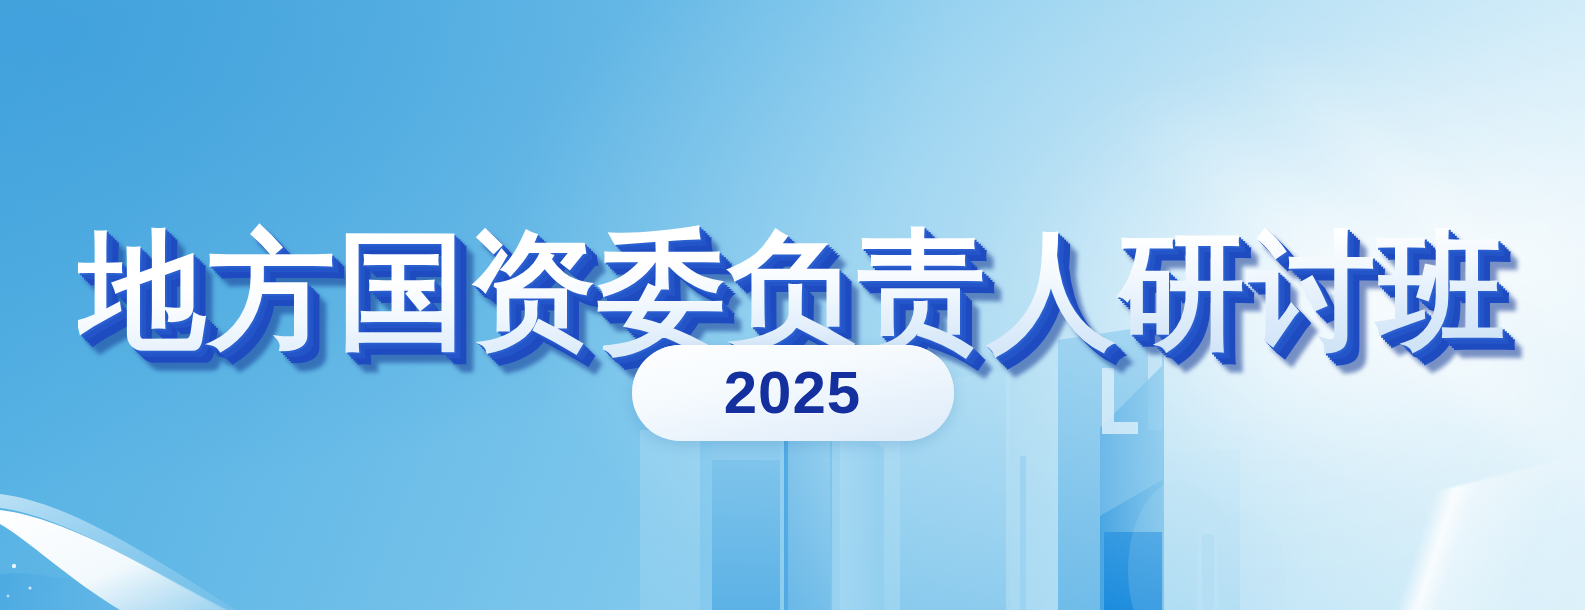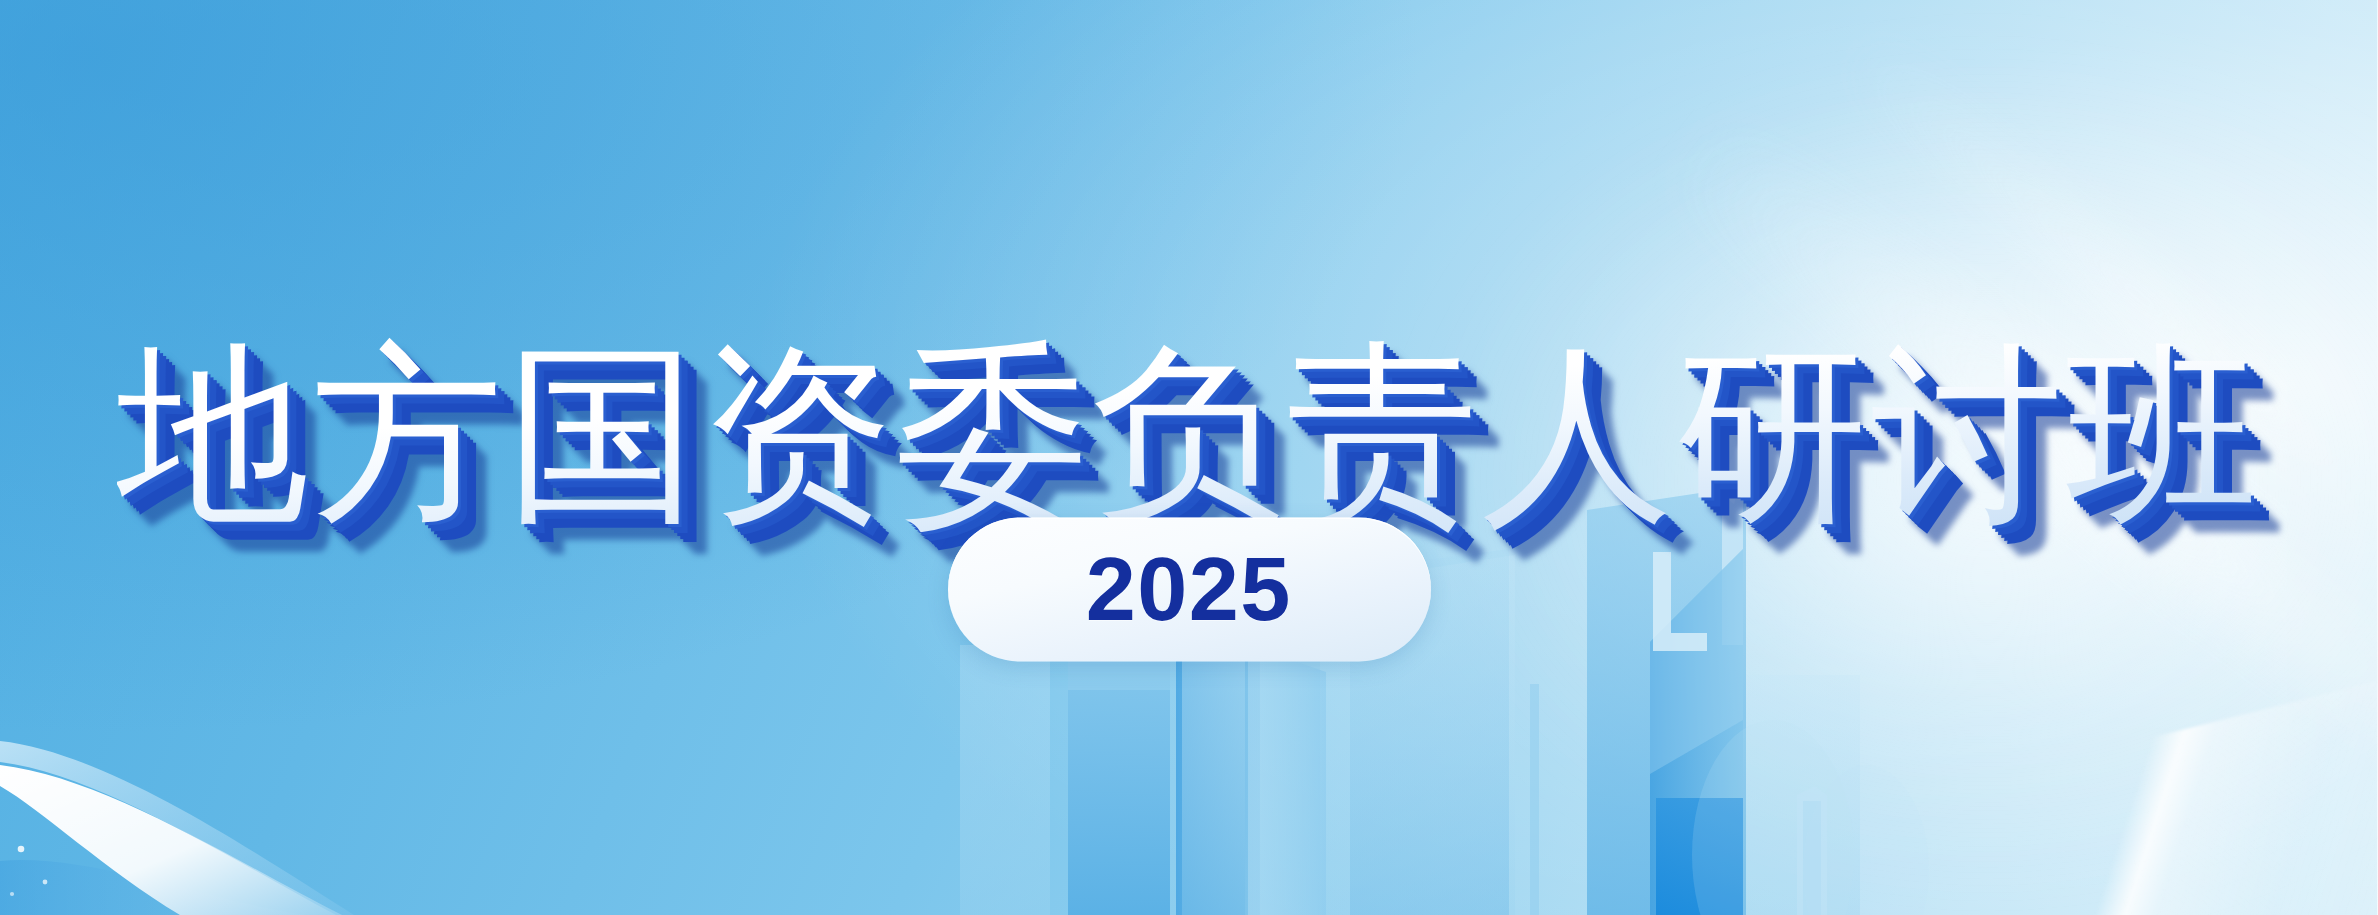--- a/index.html
+++ b/index.html
@@ -89,21 +89,21 @@
     position: absolute;
     top: 136px;
     left: 0;
     width: 1585px;
     text-align: center;
     pointer-events: none;
   }
   #headline {
     display: inline-block;
     font-family: "DejaVu Sans", "Liberation Sans", sans-serif;
-    font-weight: 400;
+    font-weight: 700;
     font-size: 128px;
     line-height: 1.08;
     letter-spacing: 2px;
     
     background: linear-gradient(177deg, #FFFFFF 0%, #FFFFFF 34%, #F2F8FE 52%, #DCEBFA 74%, #C9E0F6 100%);
     -webkit-background-clip: text;
     background-clip: text;
     color: transparent;
     -webkit-text-fill-color: transparent;
     

